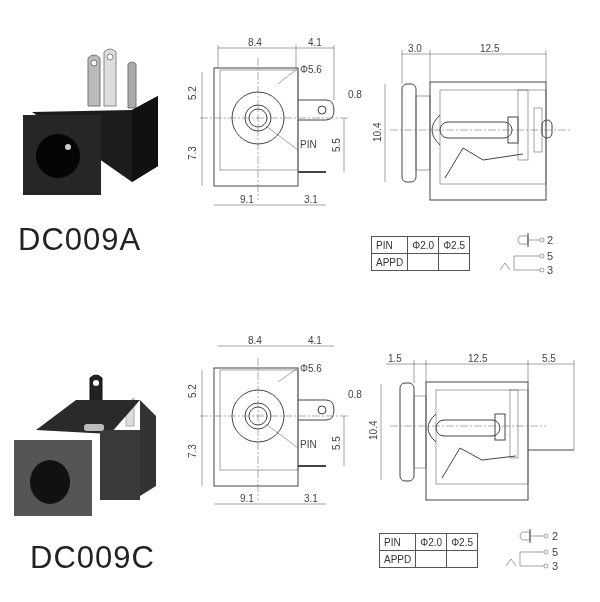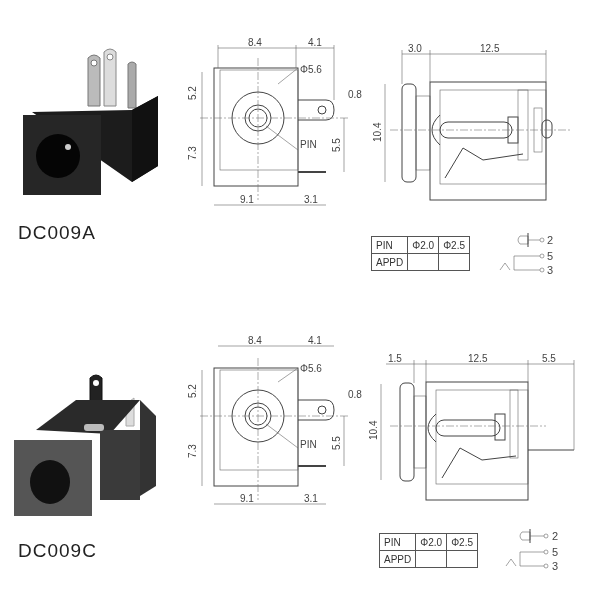--- a/index.html
+++ b/index.html
@@ -1,20 +1,20 @@
 <!DOCTYPE html>
 <html><head>
 <meta charset="utf-8">
 <style>
   html,body{margin:0;padding:0;background:#fff;}
   body{width:600px;height:602px;position:relative;overflow:hidden;font-family:"Liberation Sans",sans-serif;color:#333;}
   .abs{position:absolute;}
   svg{position:absolute;left:0;top:0;}
   .dim{font-family:"Liberation Sans",sans-serif;font-size:10px;fill:#444;}
-  .label{font-family:"Liberation Sans",sans-serif;font-size:19px;letter-spacing:1px;color:#222;}
+  .label{font-family:"Liberation Sans",sans-serif;font-size:31px;letter-spacing:1px;color:#222;}
   .tbl{position:absolute;border-collapse:collapse;font-size:10px;color:#333;}
   .tbl td{border:1px solid #555;padding:1px 4px;height:14px;}
   .c{stroke:#444;fill:none;stroke-width:1;}
   .thin{stroke:#666;fill:none;stroke-width:0.6;}
   .cl{stroke:#777;stroke-width:0.6;stroke-dasharray:8 2 2 2;fill:none;}
 </style>
 </head>
 <body>
 
 <div>
@@ -131,21 +131,21 @@
     <path d="M90 378 q6-6 12 0 v40 h-12z" fill="#222" stroke="#111"></path>
     <circle cx="96" cy="383" r="3" fill="#fff"></circle>
     <path d="M126 404 l8-6 v28 h-8z" fill="#ddd" stroke="#aaa"></path>
     <path d="M36 430 l40-30 l64 0 l-30 34 z" fill="#2a2a2a"></path>
     <path d="M140 400 l16 16 v70 l-16 10z" fill="#333"></path>
     <path d="M100 430 h40 v70 h-40z" fill="#3a3a3a"></path>
     <rect x="84" y="424" width="20" height="7" rx="3" fill="#bbb"></rect>
     <rect x="14" y="440" width="78" height="76" fill="#555"></rect>
     <ellipse cx="50" cy="482" rx="20" ry="22" fill="#111"></ellipse>
   </svg>
-  <div class="abs label" style="left:18px;top:540px;">DC009C</div>
+  <div class="abs label" style="left:30px;top:540px;">DC009C</div>
 
   <svg width="600" height="602">
     <rect x="214" y="368" width="84" height="118" class="c"></rect>
     <rect x="220" y="370" width="78" height="100" class="thin"></rect>
     <circle cx="258" cy="416" r="26" class="c"></circle>
     <circle cx="258" cy="416" r="13" class="c"></circle>
     <circle cx="258" cy="416" r="9" class="c"></circle>
     <path d="M298 400 h28 q8 0 8 10 q0 10-8 10 h-28" class="c"></path>
     <circle cx="322" cy="410" r="4" class="c"></circle>
     <line x1="298" y1="466" x2="326" y2="466" stroke="#444" stroke-width="2"></line>

